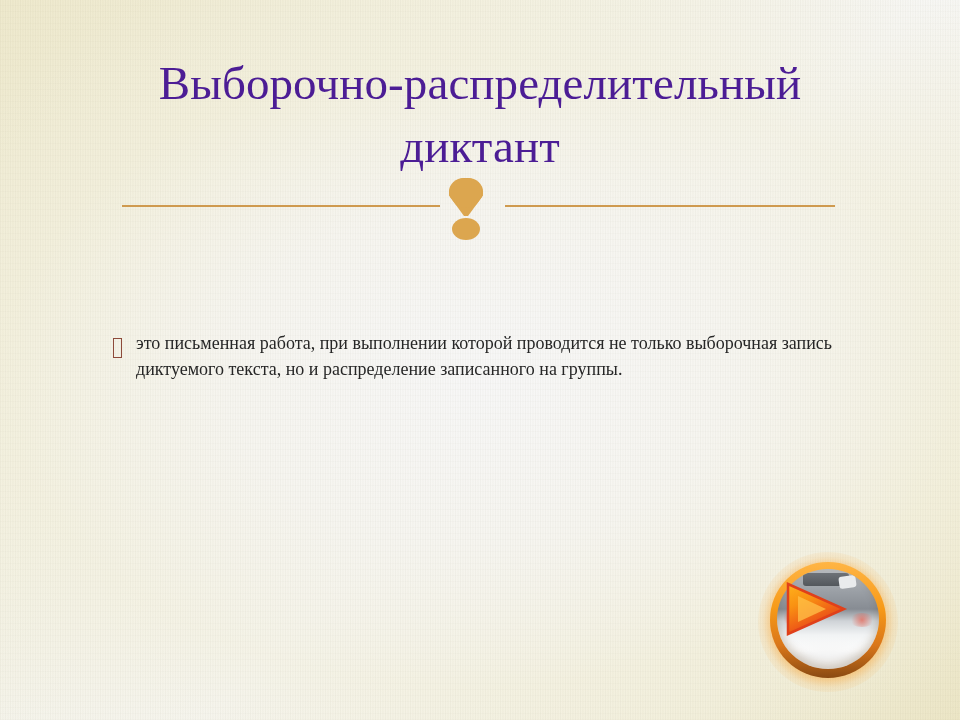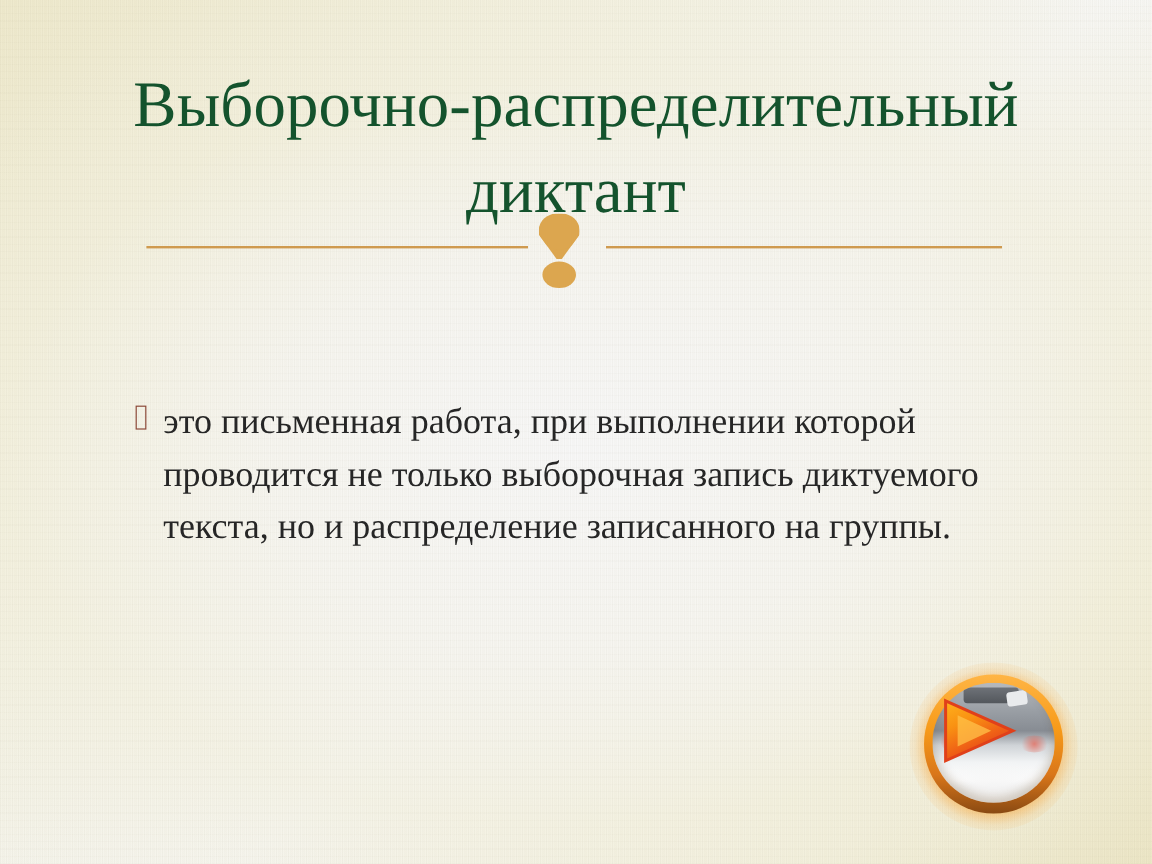--- a/index.html
+++ b/index.html
@@ -75,23 +75,23 @@
     position: absolute;
     left: 96px;
     top: 52px;
     width: 768px;
     text-align: center;
   }
   .title {
     margin: 0;
     font-family: "Liberation Serif", serif;
     font-weight: normal;
-    font-size: 54px;
+    font-size: 47px;
     line-height: 1.33;
-    color: #14532d;
+    color: #4c1d95;
     letter-spacing: 0.1px;
   }
 
   
   .divider-wrap {
     position: absolute;
     left: 0;
     top: 198px;
     width: 960px;
     height: 50px;
@@ -158,21 +158,21 @@
     top: 8px;
     width: 9px;
     height: 20px;
     border: 1.5px solid #8d4a3a;
     box-sizing: border-box;
     background: transparent;
   }
   .body-text {
     margin: 0;
     font-family: "Liberation Serif", serif;
-    font-size: 30px;
+    font-size: 18px;
     line-height: 1.45;
     color: #262626;
     text-align: left;
   }
 
   
   .media-icon {
     position: absolute;
     left: 758px;
     top: 552px;

